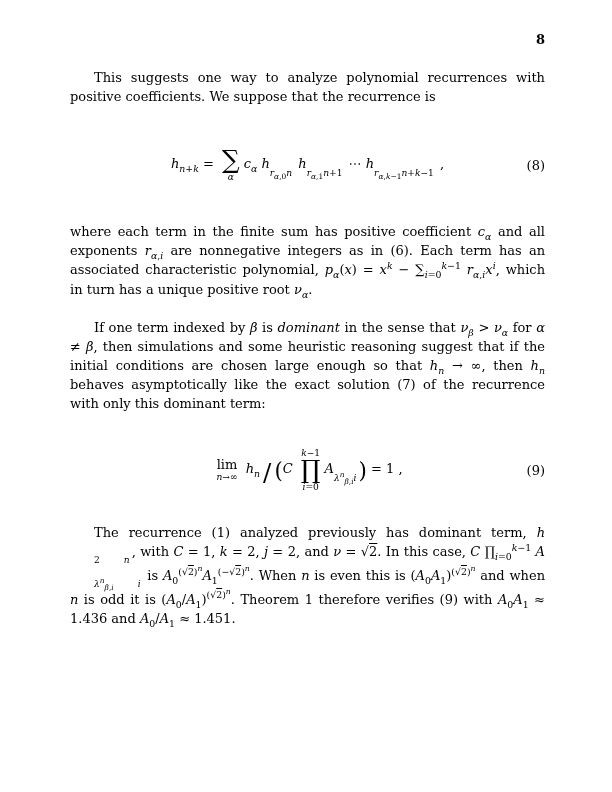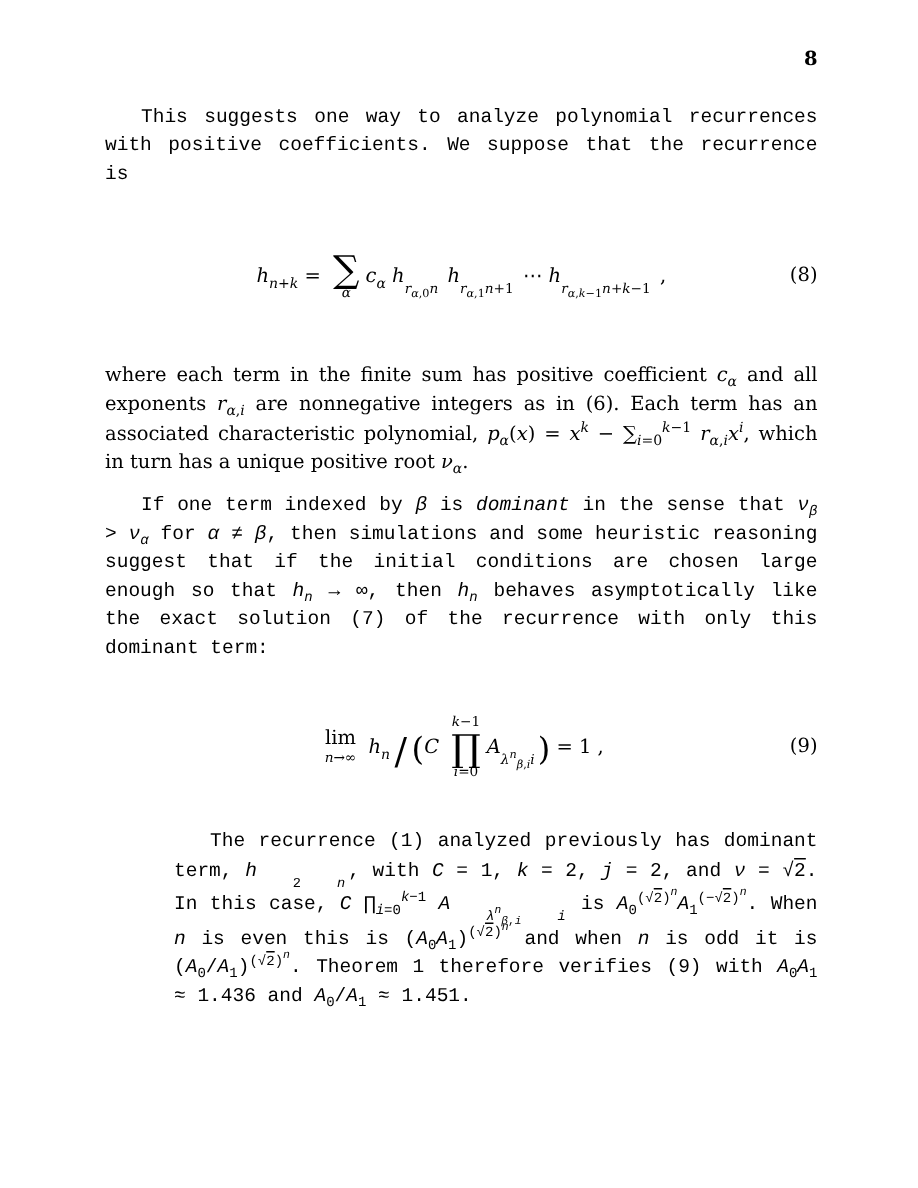--- a/index.html
+++ b/index.html
@@ -19,23 +19,23 @@
     text-align: right;
     font-weight: bold;
     margin-bottom: 22px;
     line-height: 1;
   }
   .para {
     margin: 0;
     text-align: justify;
     line-height: 1.47;
   }
-  .indent { text-indent: 24px; font-family: Liberation Mono, monospace; }
-  .mt-sm { margin-top: 9px; }
-  .mt-md { margin-top: 10px; margin-left: 46px; }
+  .indent { text-indent: 24px; }
+  .mt-sm { margin-top: 19px; }
+  .mt-md { margin-top: 10px; }
   .mt-lg { margin-top: 14px; }
 
   sub, sup { font-size: 0.72em; line-height: 0; }
   sup sup, sup sub, sub sup, sub sub { font-size: 0.82em; }
   i { font-style: italic; }
 
   .equation {
     position: relative;
     display: flex;
     align-items: center;

